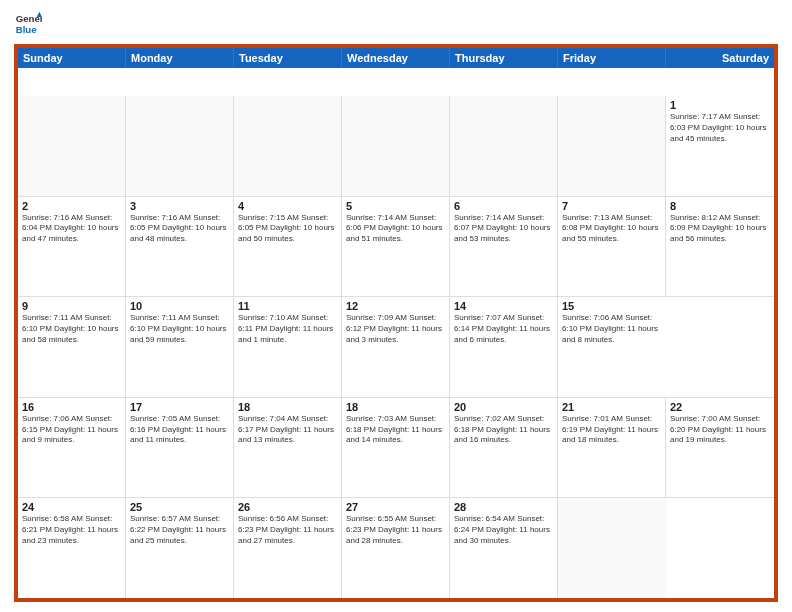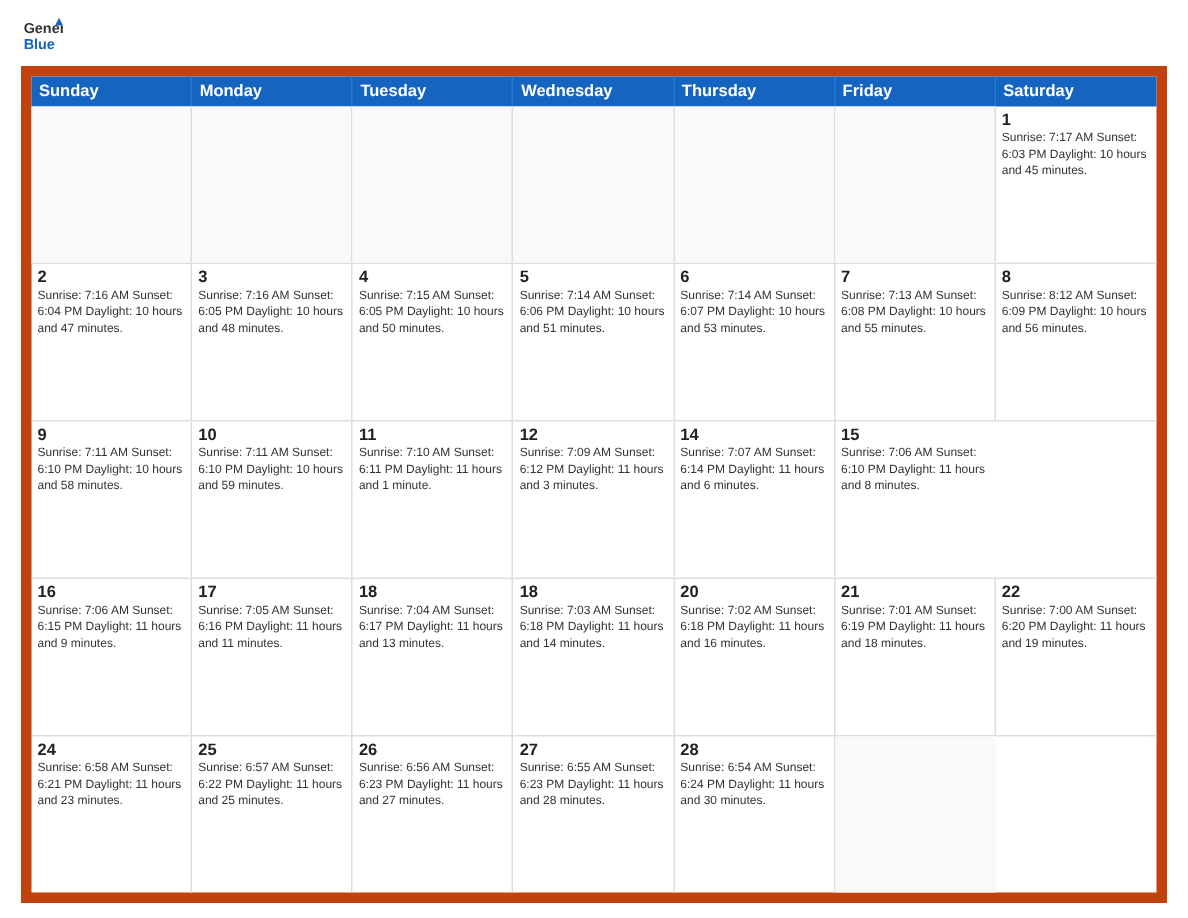--- a/index.html
+++ b/index.html
@@ -42,35 +42,36 @@
       line-height: 1.1;
     }
     .location-title {
       font-size: 15px;
       color: #555;
     }
     .calendar {
       flex: 1;
       display: flex;
       flex-direction: column;
-      border: 7px solid #c2410c;
+      border: 4px solid #c2410c;
+      gap: 28px;
     }
     .cal-header {
       display: grid;
       grid-template-columns: repeat(7, 1fr);
       background: #1565c0;
     }
     .cal-header-cell {
       color: #fff;
       font-size: 11px;
       font-weight: bold;
       padding: 4px 5px;
       border-right: 1px solid #1e7bd4;
     }
-    .cal-header-cell:last-child { border-right: none; }
+    .cal-header-cell:last-child { border-right: none; text-align: right; }
     .cal-body {
       flex: 1;
       display: flex;
       flex-direction: column;
     }
     .cal-row {
       display: grid;
       grid-template-columns: repeat(7, 1fr);
       flex: 1;
       border-bottom: 1px solid #ddd;

